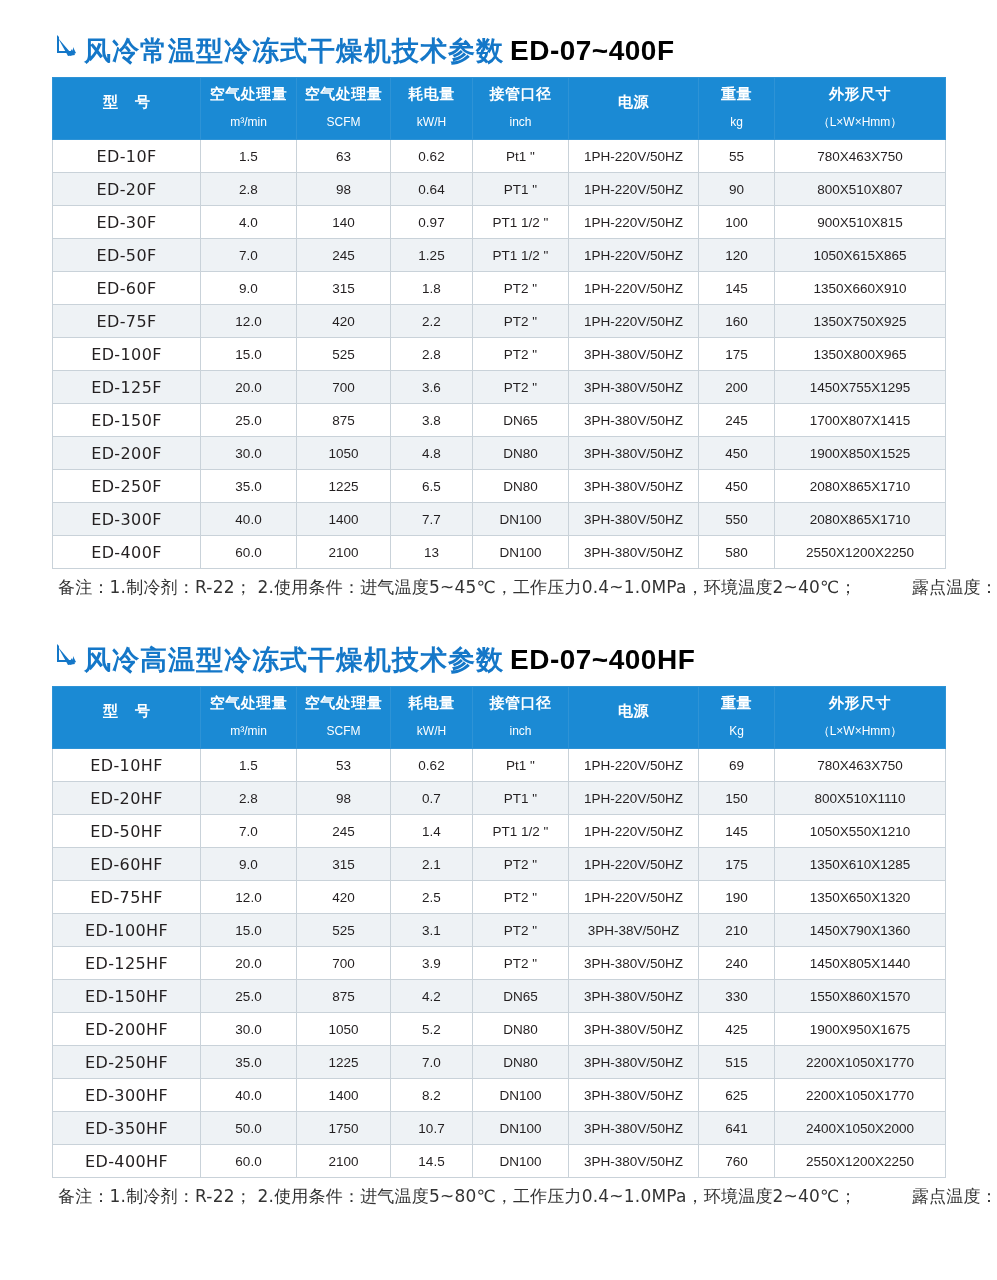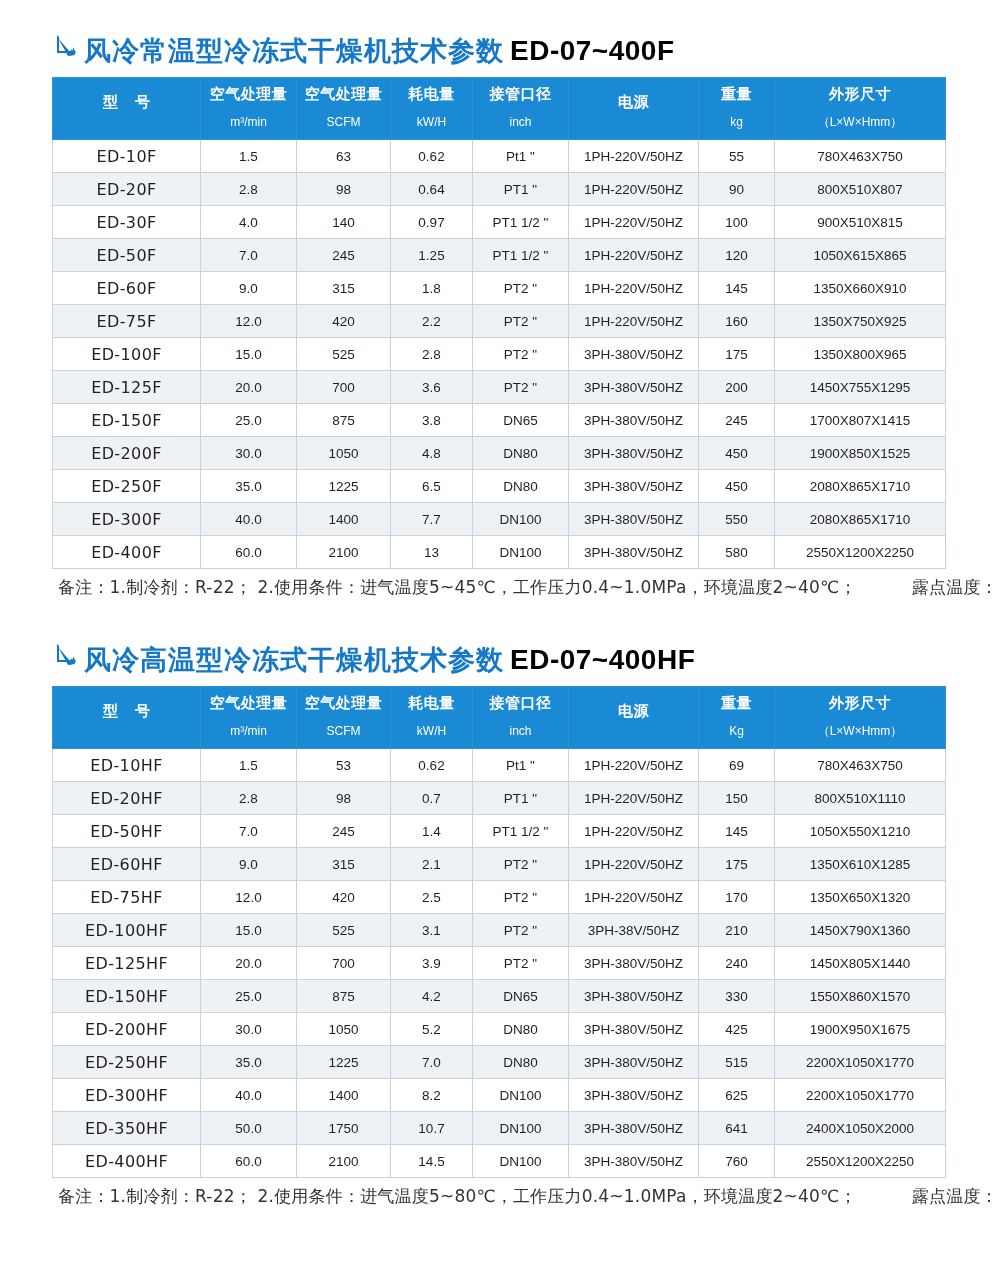--- a/index.html
+++ b/index.html
@@ -427,21 +427,21 @@
             <td>175</td>
             <td>1350X610X1285</td>
           </tr>
           <tr>
             <td class="model">ED-75HF</td>
             <td>12.0</td>
             <td>420</td>
             <td>2.5</td>
             <td>PT2 "</td>
             <td>1PH-220V/50HZ</td>
-            <td>170</td>
+            <td>190</td>
             <td>1350X650X1320</td>
           </tr>
           <tr>
             <td class="model">ED-100HF</td>
             <td>15.0</td>
             <td>525</td>
             <td>3.1</td>
             <td>PT2 "</td>
             <td>3PH-38V/50HZ</td>
             <td>210</td>

